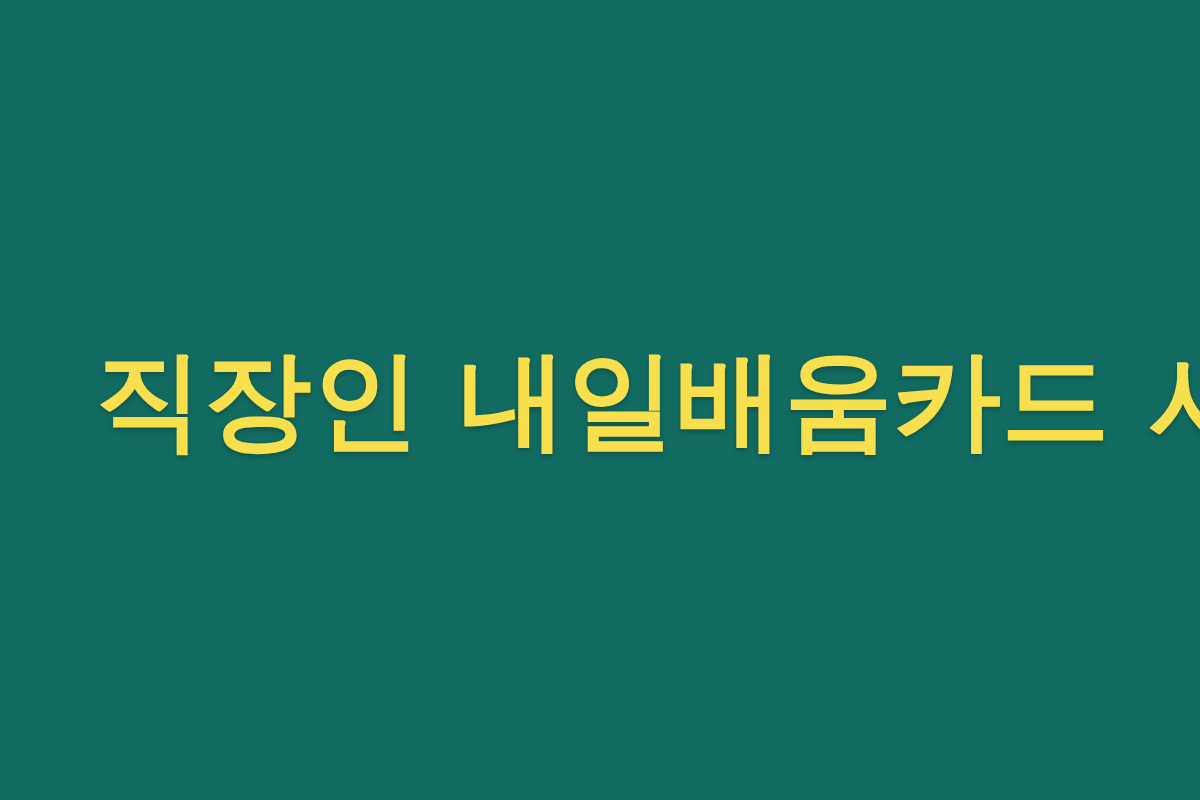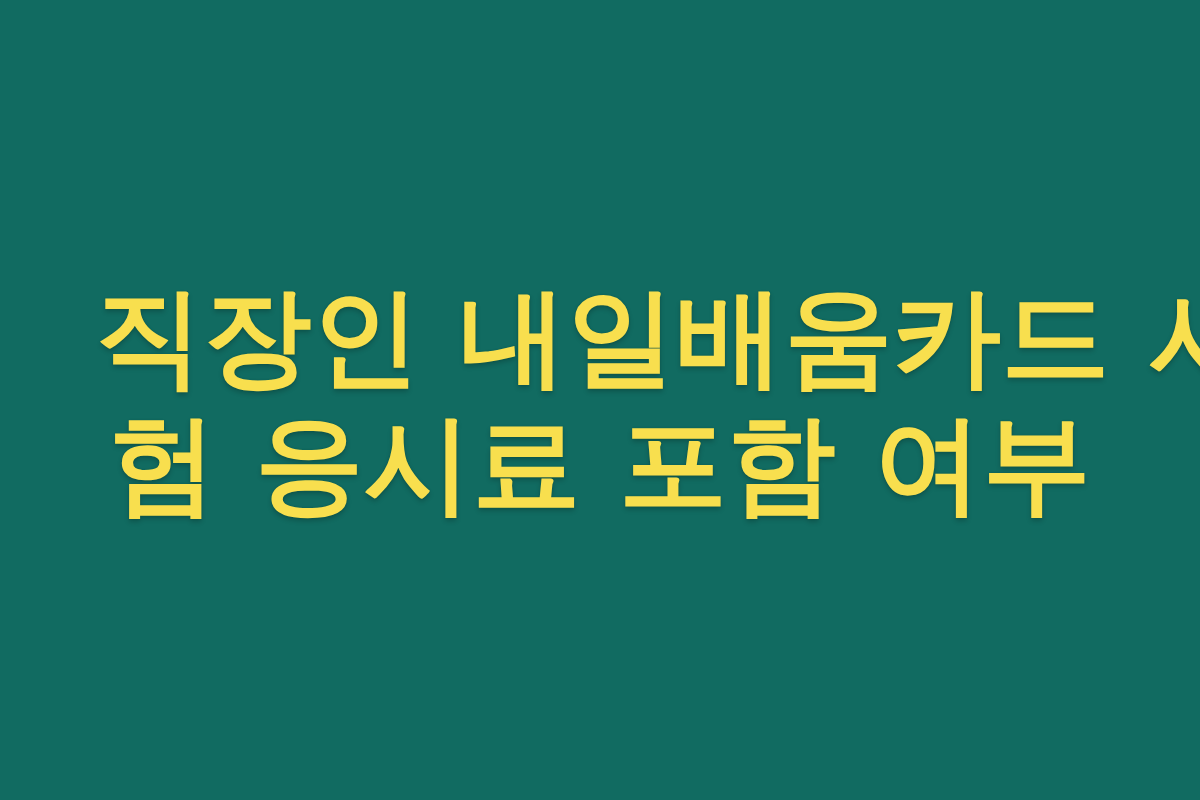--- a/index.html
+++ b/index.html
@@ -47,15 +47,14 @@
     display: block;
     white-space: nowrap;
   }
 </style>
 </head>
 <body>
 
 <div id="banner" style="background: rgb(17, 107, 97);">
   <h1 id="headline" style="color: rgb(248, 223, 78);">
     <span class="line">직장인 내일배움카드 시</span>
-    <span class="line">험 응시료 포함 여부</span>
   </h1>
 </div>
 
 </body></html>

